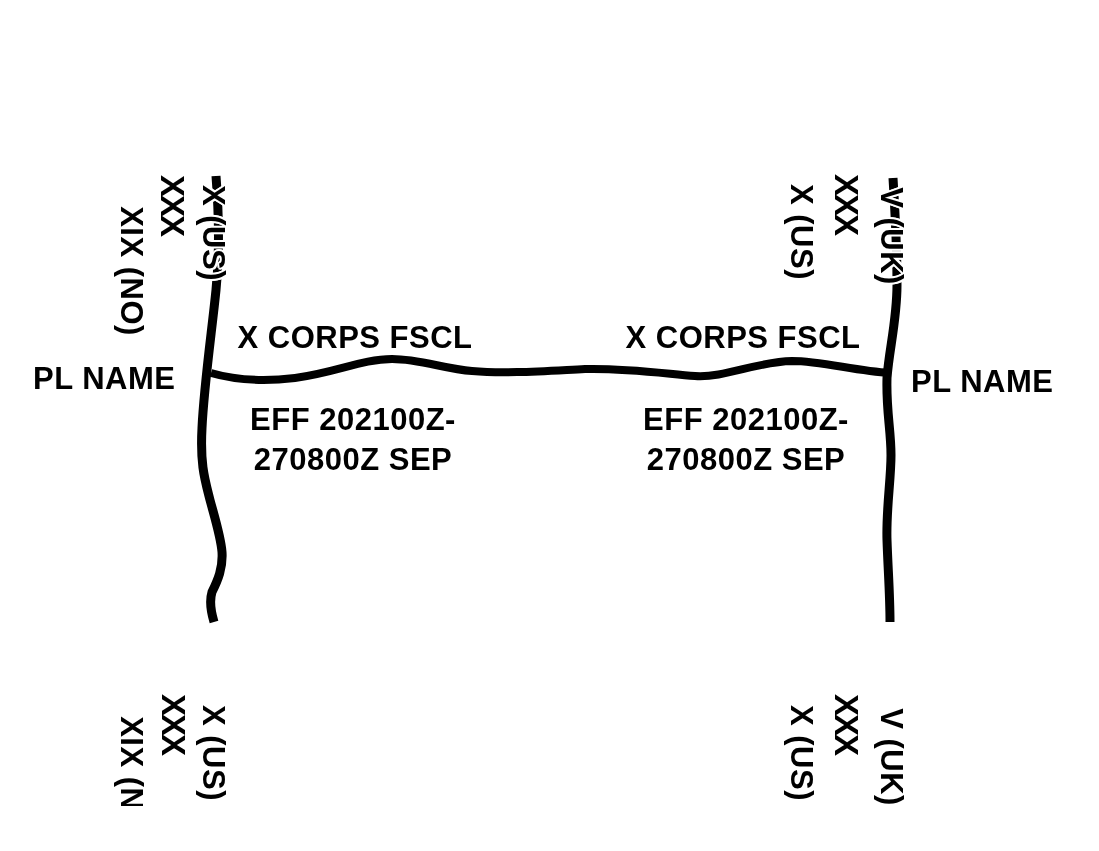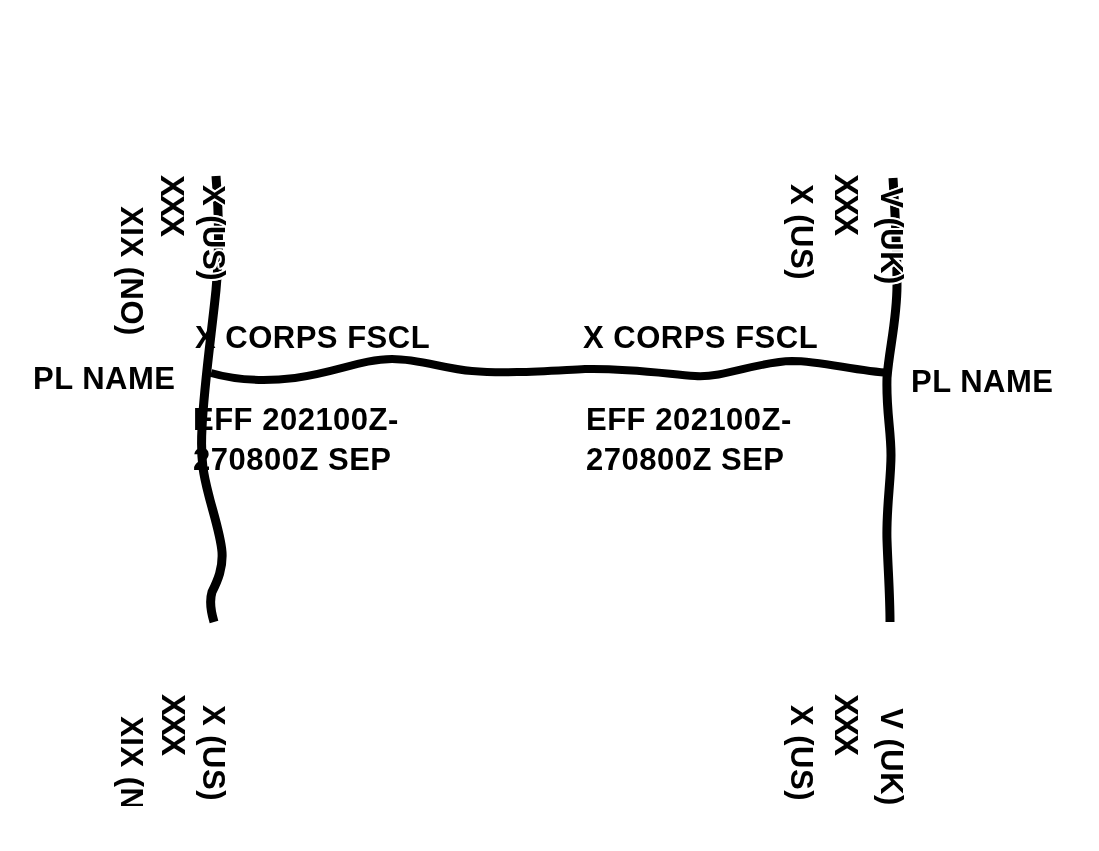--- a/index.html
+++ b/index.html
@@ -24,21 +24,21 @@
   }
   .lbl {
     position: absolute;
     font-size: 31px;
     letter-spacing: 0.5px;
     white-space: nowrap;
     line-height: 1.15;
   }
   .center-block {
     width: 320px;
-    text-align: left;
+    text-align: center;
   }
   .eff-block {
     line-height: 40px;
   }
   
   .rot {
     position: absolute;
     width: 0; height: 0;
   }
   .rot > span {

